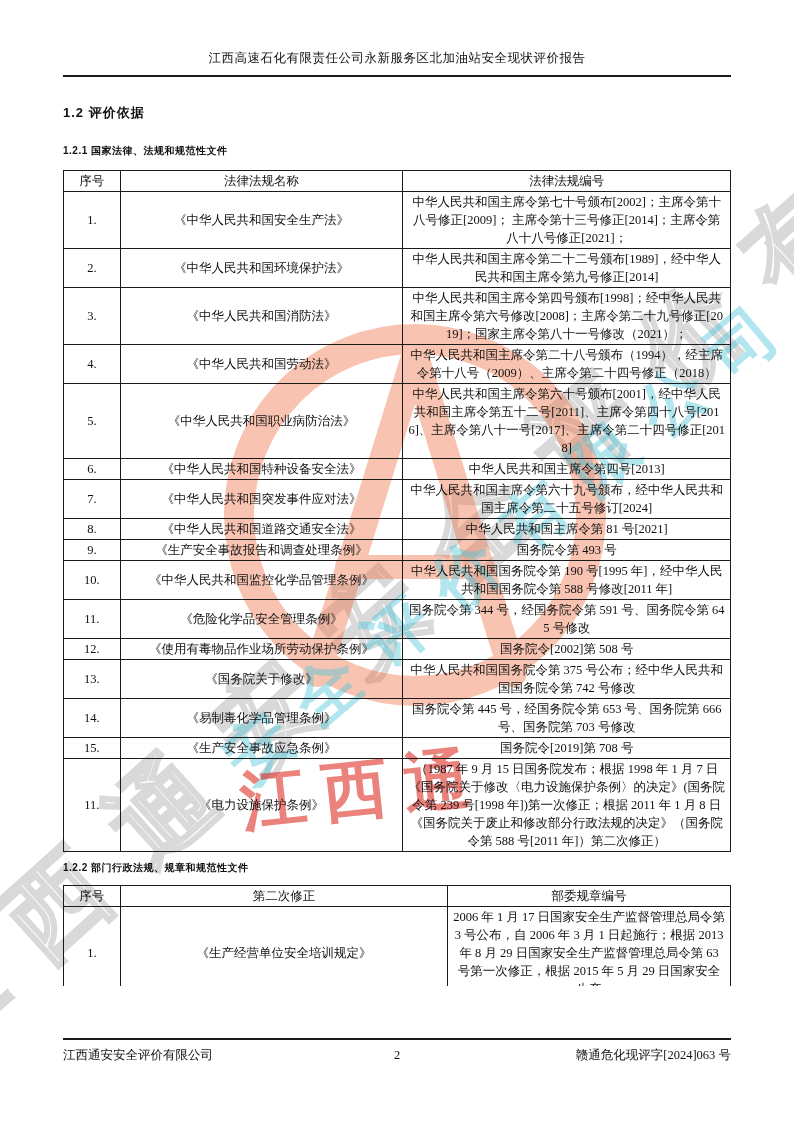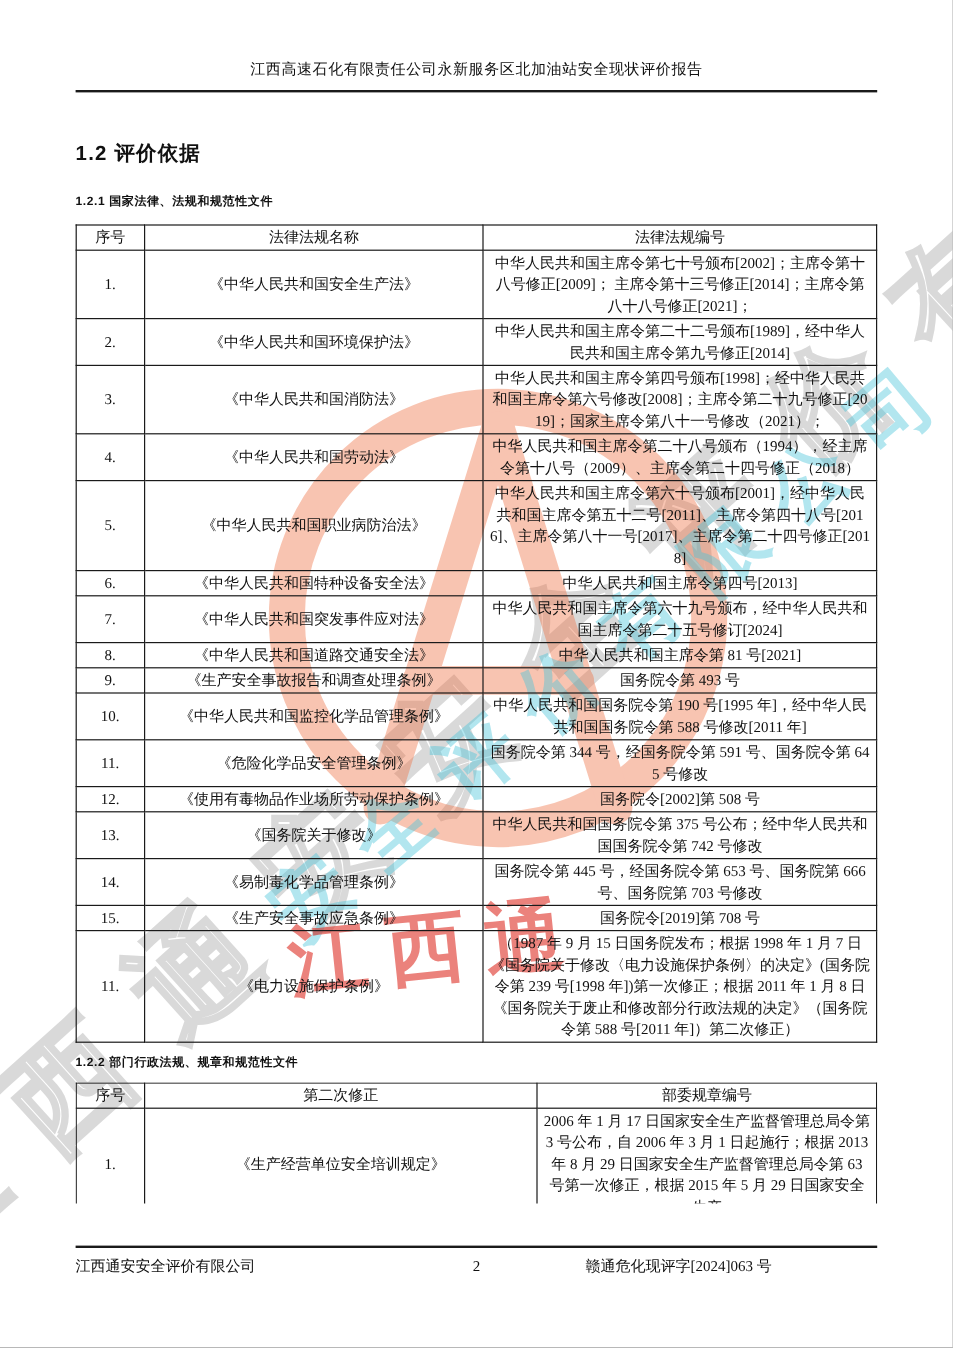--- a/index.html
+++ b/index.html
@@ -34,23 +34,23 @@
     font-size:66px; font-weight:bold; letter-spacing:16px; white-space:nowrap;
     color:rgba(222,46,36,0.60);
   }
   
   .content { position:relative; z-index:1; padding:50px 63px 0 63px; }
   .page-header {
     text-align:center; font-size:12.5px; letter-spacing:0.5px;
     padding-bottom:8px; border-bottom:2px solid #1a1a1a;
   }
   h1.sec {
-    margin-top:39px;
-    font-family:"Liberation Sans","DejaVu Sans",sans-serif;
-    font-weight:bold; font-size:17px; letter-spacing:1px;
+    margin-top:27px;
+    font-family:"Liberation Sans","DejaVu Sans",sans-serif;
+    font-weight:bold; font-size:13px; letter-spacing:1px;
   }
   h2.sec {
     margin-top:22px;
     font-family:"Liberation Sans","DejaVu Sans",sans-serif;
     font-weight:bold; font-size:10px; letter-spacing:0.5px;
   }
   h2.sec2 { margin-top:9px; }
   table.doc {
     width:100%; border-collapse:collapse; table-layout:fixed;
     margin-top:12px; background:transparent;
@@ -63,21 +63,21 @@
   table.doc { border:1.5px solid #1a1a1a; }
   .t2clip { height:101px; overflow:hidden; margin-top:10px; }
   .t2clip table.doc { margin-top:0; }
   .page-footer {
     position:absolute; left:63px; right:63px; top:1038px; z-index:1;
     border-top:2px solid #1a1a1a; padding-top:7px;
     font-size:12.5px; display:flex; align-items:baseline;
   }
   .page-footer .f-left  { flex:1; text-align:left; }
   .page-footer .f-mid   { flex:0 0 auto; text-align:center; }
-  .page-footer .f-right { flex:1; text-align:center; }
+  .page-footer .f-right { flex:1; text-align:right; }
 </style>
 </head>
 <body>
 
 <div class="page">
 
   <div class="wm-layer">
     <div class="wm-gray">江西通安安全评价有限公司</div>
     <svg class="wm-seal" width="420" height="420" viewBox="0 0 420 420">
       <circle cx="210" cy="210" r="176" fill="none" stroke="#ef7448" stroke-width="30"></circle>

